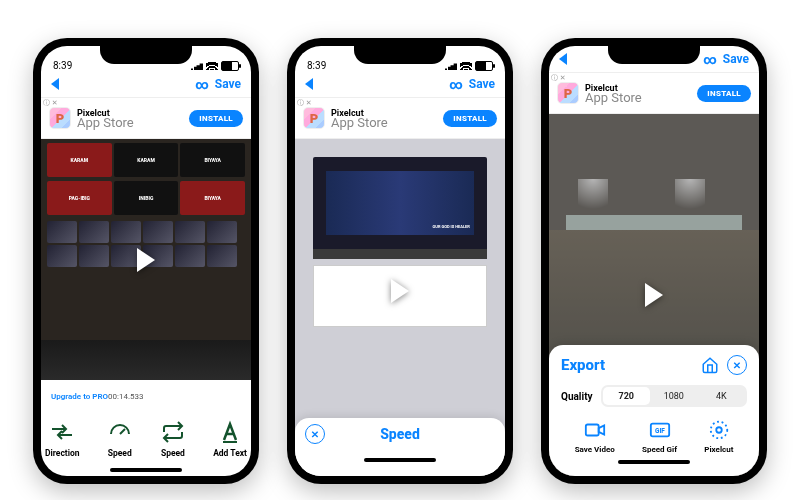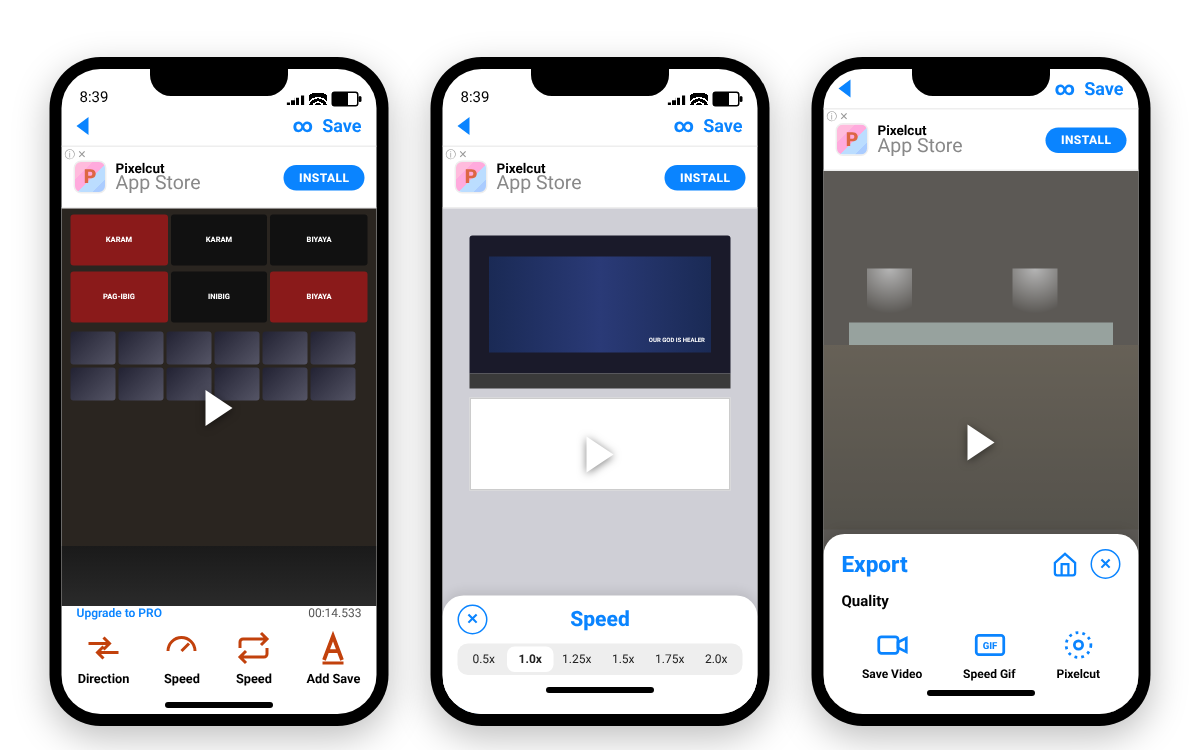--- a/index.html
+++ b/index.html
@@ -26,27 +26,27 @@
 
   .ad{display:flex;align-items:center;gap:6px;padding:4px 8px;border-top:1px solid #eee;border-bottom:1px solid #eee;height:32px;position:relative;}
   .adx{position:absolute;left:2px;top:2px;font-size:7px;color:#999;line-height:7px;}
   .aplogo{width:20px;height:20px;border-radius:5px;background:#fff;border:1px solid #eee;display:flex;align-items:center;justify-content:center;font-weight:900;color:#d64;font-size:13px;background:linear-gradient(135deg,#fbd 0 30%,#fad 30% 55%,#bdf 55% 80%,#acf 80%);}
   .adtxt{flex:1;line-height:9px;}
   .adtitle{font-size:9px;font-weight:700;}
   .adsub{font-size:13px;color:#888;}
   .adbtn{background:#0a84ff;color:#fff;font-size:8px;font-weight:800;letter-spacing:.3px;padding:4px 10px;border-radius:10px;}
 
   .canvas{flex:1;background:#f2f2f6;position:relative;overflow:hidden;}
-  .footer-meta{display:flex;justify-content:space-between;padding:0 10px;font-size:8px;}
+  .footer-meta{display:flex;padding:12px 10px;font-size:8px;}
   .pro{color:#0a84ff;font-weight:600;}
   .time{color:#555;}
 
-  .tools{display:flex;justify-content:center;padding:6px 4px 10px;gap:22px;}
+  .tools{display:flex;justify-content:space-between;padding:6px 4px 10px;gap:22px;}
   .tool{display:flex;flex-direction:column;align-items:center;gap:3px;}
-  .ticon{width:26px;height:26px;display:flex;align-items:center;justify-content:center;color:#c2410c;}
+  .ticon{width:26px;height:26px;display:flex;align-items:center;justify-content:center;color:#14532d;}
   .tlabel{font-size:8.5px;font-weight:700;color:#000;}
   .hind{width:72px;height:4px;background:#000;border-radius:3px;margin:0 auto 4px;}
 
   .play{position:absolute;top:50%;left:50%;transform:translate(-50%,-50%);width:0;height:0;border-left:18px solid #fff;border-top:12px solid transparent;border-bottom:12px solid transparent;filter:drop-shadow(0 1px 3px rgba(0,0,0,.5));}
 
   
   .p1 .canvas{background:#2a2520;}
   .p1 .row1,.p1 .row2{display:flex;gap:2px;margin:4px 6px;}
   .p1 .card{flex:1;height:34px;color:#fff;font-size:5px;font-weight:800;display:flex;align-items:center;justify-content:center;border-radius:2px;}
   .p1 .r{background:#8a1a1a;}
@@ -191,21 +191,21 @@
               </div>
       <div class="tlabel">Speed</div>
     </div>
     <div class="tool">
       <div class="ticon">
                 <svg viewBox="0 0 24 24" width="24" height="24" fill="none" stroke="currentColor" stroke-width="2.5">
                   <path d="M6 20L12 4l6 16M8.5 14h7"></path>
                   <path d="M5 22h14" stroke-width="2"></path>
                 </svg>
               </div>
-      <div class="tlabel">Add Save</div>
+      <div class="tlabel">Add Text</div>
     </div>
   </div>
   <div class="hind"></div>
  </div>
 </div>
 
 <div class="phone p2">
  <div class="screen">
   <div class="notch"></div>
   <div class="status">
@@ -249,28 +249,20 @@
   </div>
   <div class="footer-meta">
     <span class="pro">Upgrade to PRO</span>
     <span class="time">00:14.533</span>
   </div>
   <div class="panel">
     <div class="phead">
       <div class="pclose">✕</div>
       <div class="ptitle">Speed</div>
     </div>
-    <div class="seg">
-      <span>0.5x</span>
-      <span class="sel">1.0x</span>
-      <span>1.25x</span>
-      <span>1.5x</span>
-      <span>1.75x</span>
-      <span>2.0x</span>
-    </div>
     <div style="height:8px"></div>
     <div class="hind"></div>
   </div>
  </div>
 </div>
 
 <div class="phone p3">
  <div class="screen">
   <div class="notch"></div>
   <div class="nav">
@@ -310,20 +302,25 @@
                   <svg viewBox="0 0 24 24" fill="none" stroke="#0a84ff" stroke-width="2">
                     <path d="M3 11l9-8 9 8v9a2 2 0 01-2 2H5a2 2 0 01-2-2z"></path>
                     <path d="M9 22V12h6v10"></path>
                   </svg>
                 </div>
         <div class="pclose">✕</div>
       </div>
     </div>
     <div class="qrow">
       <span class="qlabel">Quality</span>
+      <div class="qseg">
+        <span class="sel">720</span>
+        <span>1080</span>
+        <span>4K</span>
+      </div>
     </div>
     <div class="exp">
       <div class="tool">
         <div class="ticon">
                   <svg viewBox="0 0 24 24" fill="none" stroke="#0a84ff" stroke-width="2">
                     <rect x="2" y="6" width="14" height="12" rx="2"></rect>
                     <path d="M16 10l6-3v10l-6-3z"></path>
                   </svg>
                 </div>
         <div class="tlabel">Save Video</div>

